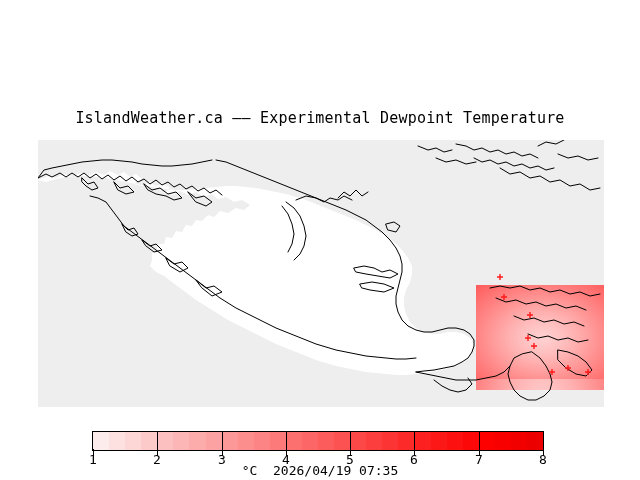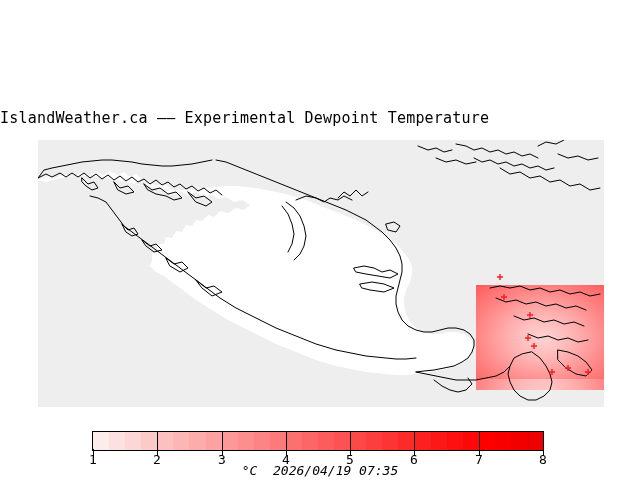--- a/index.html
+++ b/index.html
@@ -20,21 +20,21 @@
     height: 480px;
     background: #ffffff;
   }
 
   
   #title {
     position: absolute;
     left: 0;
     top: 109px;
     width: 640px;
-    text-align: left;
+    text-align: center;
     font-family: "DejaVu Sans Mono", "Liberation Mono", monospace;
     font-size: 15px;
     letter-spacing: 0.2px;
     color: #000000;
     white-space: pre;
   }
 
   
   #map-panel {
     position: absolute;
@@ -118,21 +118,20 @@
   #cb-caption {
     position: absolute;
     left: 0;
     top: 463px;
     width: 640px;
     text-align: center;
     font-family: "DejaVu Sans Mono", "Liberation Mono", monospace;
     font-size: 13px;
     color: #000000;
     white-space: pre;
-    font-style: italic;
   }
 </style>
 </head>
 <body>
 
 <div id="page">
 
   <div id="title">IslandWeather.ca —— Experimental Dewpoint Temperature</div>
 
   <div id="map-panel">

